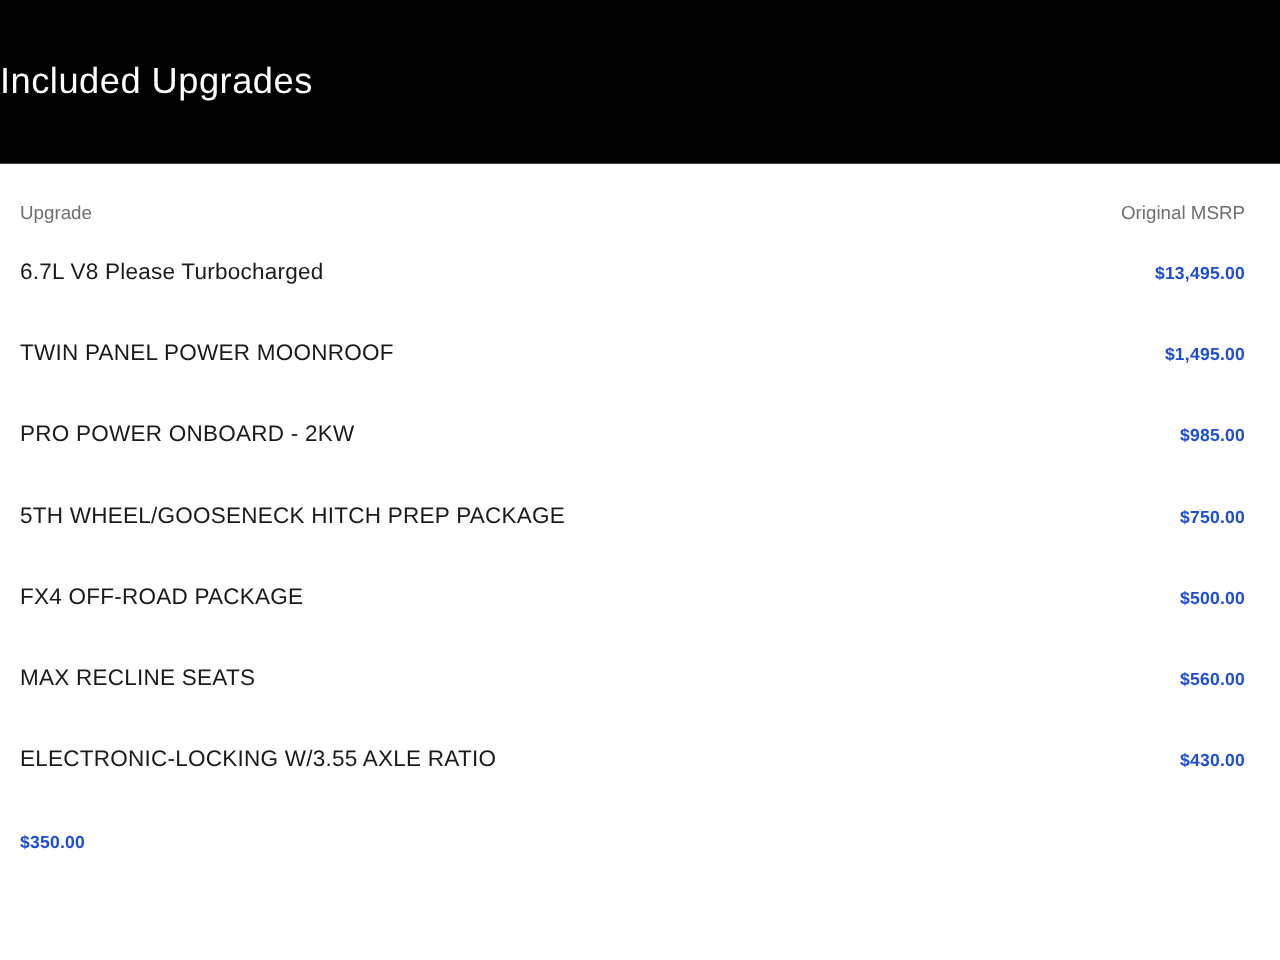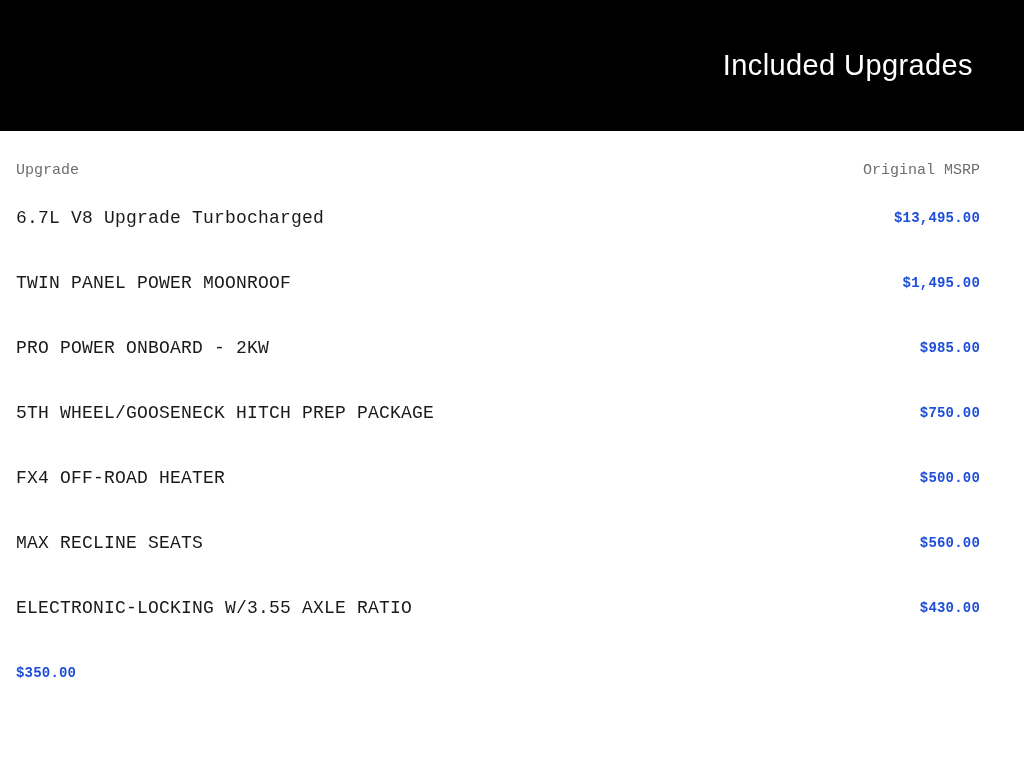--- a/index.html
+++ b/index.html
@@ -11,35 +11,34 @@
     width: 1024px;
     height: 768px;
     font-family: "Liberation Sans", sans-serif;
     overflow: hidden;
   }
   .topbar {
     height: 131px;
     background: #000000;
     display: flex;
     align-items: center;
-    justify-content: flex-end;
+    justify-content: flex-start;
     padding-right: 51px;
     box-sizing: border-box;
   }
   .topbar h1 {
     margin: 0;
     color: #ffffff;
     font-size: 29px;
     font-weight: 400;
     letter-spacing: 0.4px;
   }
   .content {
-    padding: 0 44px 0 16px;
+    padding: 0 28px 0 16px;
     box-sizing: border-box;
-    font-family: Liberation Mono, monospace;
   }
   .thead {
     display: flex;
     justify-content: space-between;
     align-items: center;
     margin-top: 29px;
     height: 20px;
     color: #6e6e6e;
     font-size: 15px;
   }
@@ -81,41 +80,41 @@
 
   <main class="content">
 
     <div class="thead">
       <span>Upgrade</span>
       <span>Original MSRP</span>
     </div>
 
     <div class="tbody" id="rows">
   <div class="trow">
-    <span class="tname">6.7L V8 Upgrade Turbocharged</span>
+    <span class="tname">6.7L V8 Please Turbocharged</span>
     <span class="tprice">$13,495.00</span>
   </div>
 
   <div class="trow">
     <span class="tname">TWIN PANEL POWER MOONROOF</span>
     <span class="tprice">$1,495.00</span>
   </div>
 
   <div class="trow">
     <span class="tname">PRO POWER ONBOARD - 2KW</span>
     <span class="tprice">$985.00</span>
   </div>
 
   <div class="trow">
     <span class="tname">5TH WHEEL/GOOSENECK HITCH PREP PACKAGE</span>
     <span class="tprice">$750.00</span>
   </div>
 
   <div class="trow">
-    <span class="tname">FX4 OFF-ROAD HEATER</span>
+    <span class="tname">FX4 OFF-ROAD PACKAGE</span>
     <span class="tprice">$500.00</span>
   </div>
 
   <div class="trow">
     <span class="tname">MAX RECLINE SEATS</span>
     <span class="tprice">$560.00</span>
   </div>
 
   <div class="trow">
     <span class="tname">ELECTRONIC-LOCKING W/3.55 AXLE RATIO</span>

